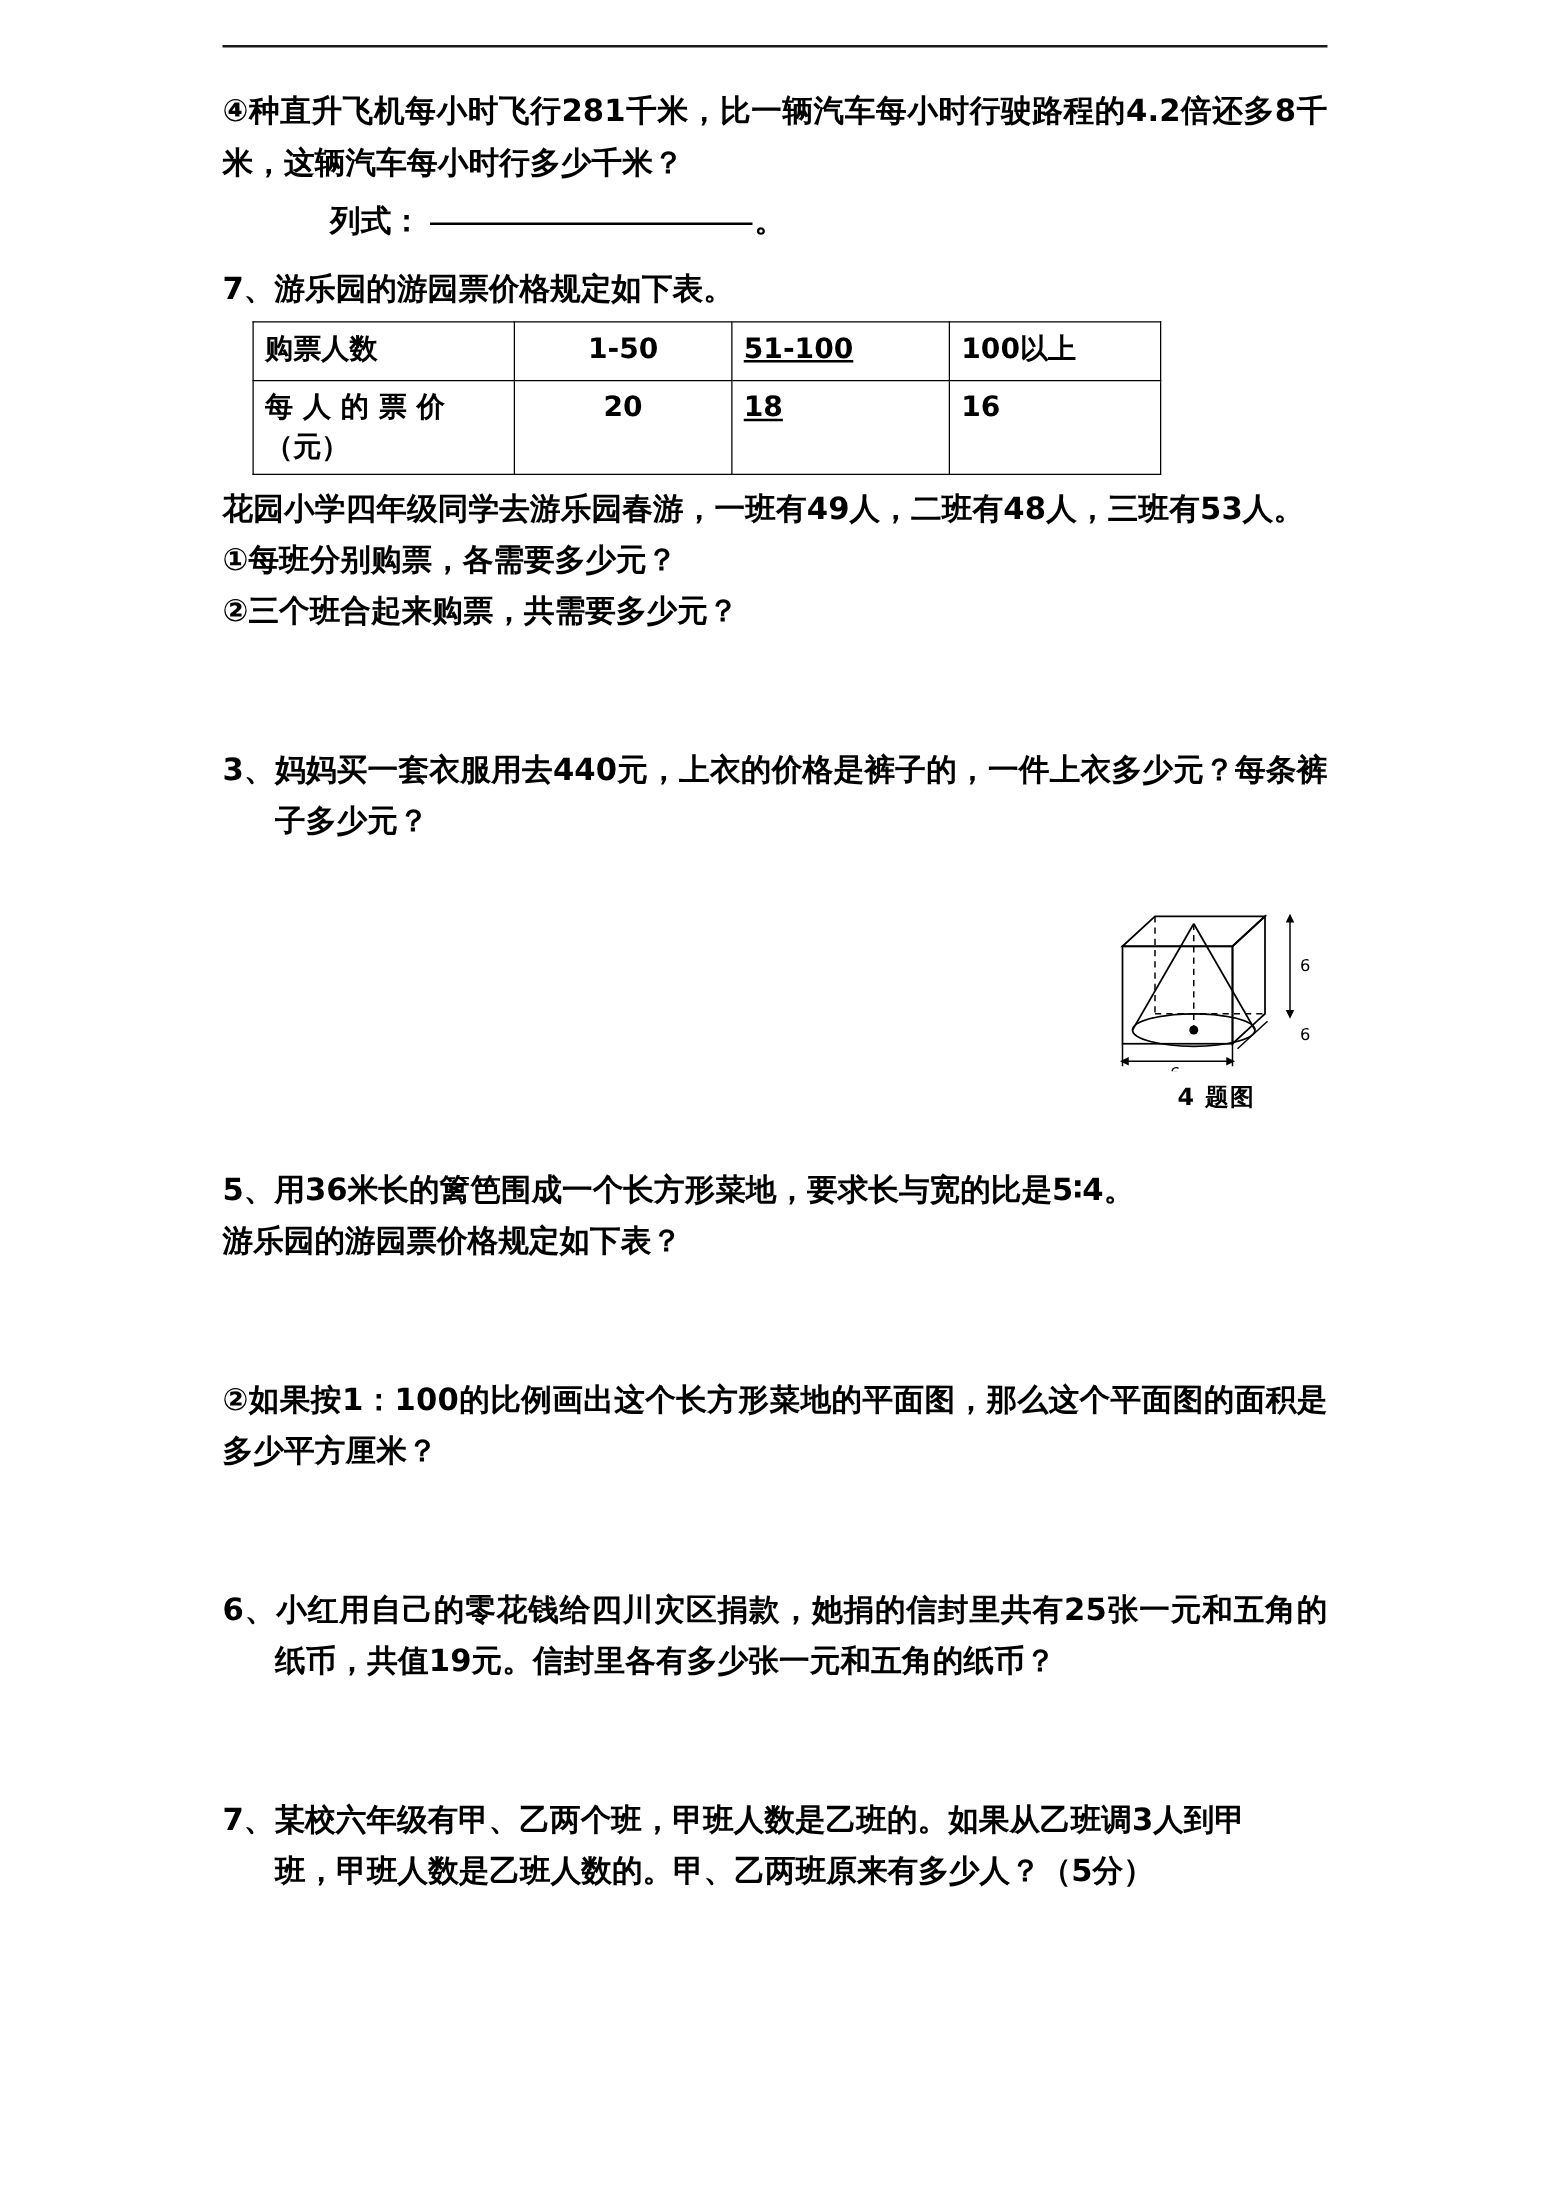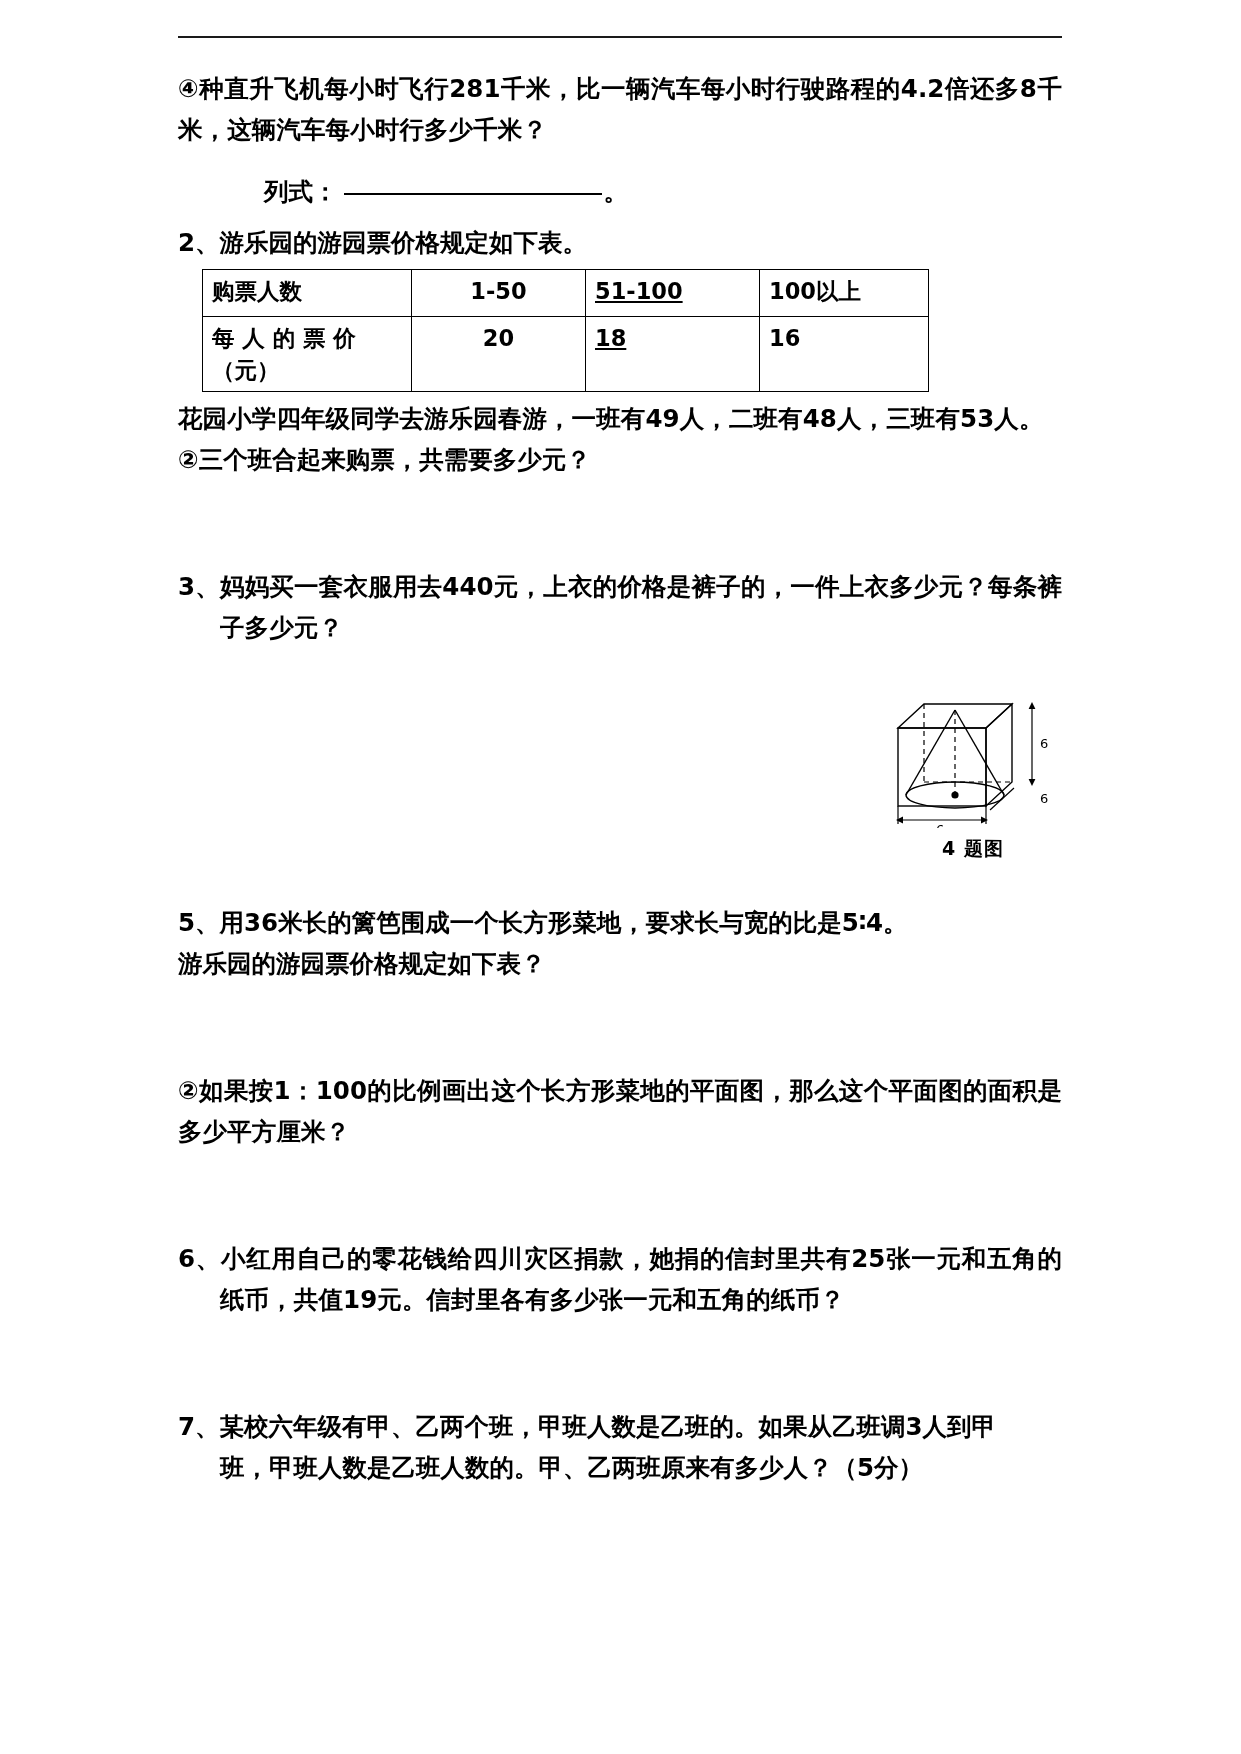--- a/index.html
+++ b/index.html
@@ -47,23 +47,24 @@
   .q-body {
     font-size: 24.5px;
     line-height: 41px;
     font-weight: 600;
     margin: 0;
   }
   .lishi-row {
     font-size: 24.5px;
     line-height: 44px;
     font-weight: 600;
-    margin: 20px 0 0 0;
+    margin: 8px 0 0 0;
     padding-left: 86px;
     white-space: nowrap;
+    font-family: Liberation Mono, monospace;
   }
   .blank-line {
     display: inline-block;
     width: 258px;
     border-bottom: 2.4px solid #000;
     height: 1px;
     vertical-align: 5px;
     margin: 0 2px 0 6px;
   }
   .numbered {
@@ -148,21 +149,21 @@
   <div class="top-rule"></div>
 
   <div class="content">
 
     <p class="para">④种直升飞机每小时飞行281千米，比一辆汽车每小时行驶路程的4.2倍还多8千米，这辆汽车每小时行多少千米？</p>
 
     <div class="lishi-row">
       <span>列式：</span><span class="blank-line"></span><span>。</span>
     </div>
 
-    <p class="numbered">2、游乐园的游园票价格规定如下表。</p>
+    <p class="numbered">7、游乐园的游园票价格规定如下表。</p>
 
     <table class="price-table">
       <tbody>
         <tr>
           <td class="c0">购票人数</td>
           <td class="c1">1-50</td>
           <td class="c2">51-100</td>
           <td class="c3">100以上</td>
         </tr>
         <tr>
@@ -171,20 +172,21 @@
             <div class="label-sub">（元）</div>
           </td>
           <td class="c1 two-line-cell val-bottom">20</td>
           <td class="c2 two-line-cell val-bottom">18</td>
           <td class="c3 two-line-cell val-bottom">16</td>
         </tr>
       </tbody>
     </table>
 
     <p class="para" style="margin-top:6px;">花园小学四年级同学去游乐园春游，一班有49人，二班有48人，三班有53人。</p>
+    <p class="q-body">①每班分别购票，各需要多少元？</p>
     <p class="q-body">②三个班合起来购票，共需要多少元？</p>
 
     <div class="gap-lg"></div>
 
     <p class="para hang">3、妈妈买一套衣服用去440元，上衣的价格是裤子的，一件上衣多少元？每条裤子多少元？</p>
 
     <div class="gap-lg"></div>
 
     <div class="q4-wrap">
 

